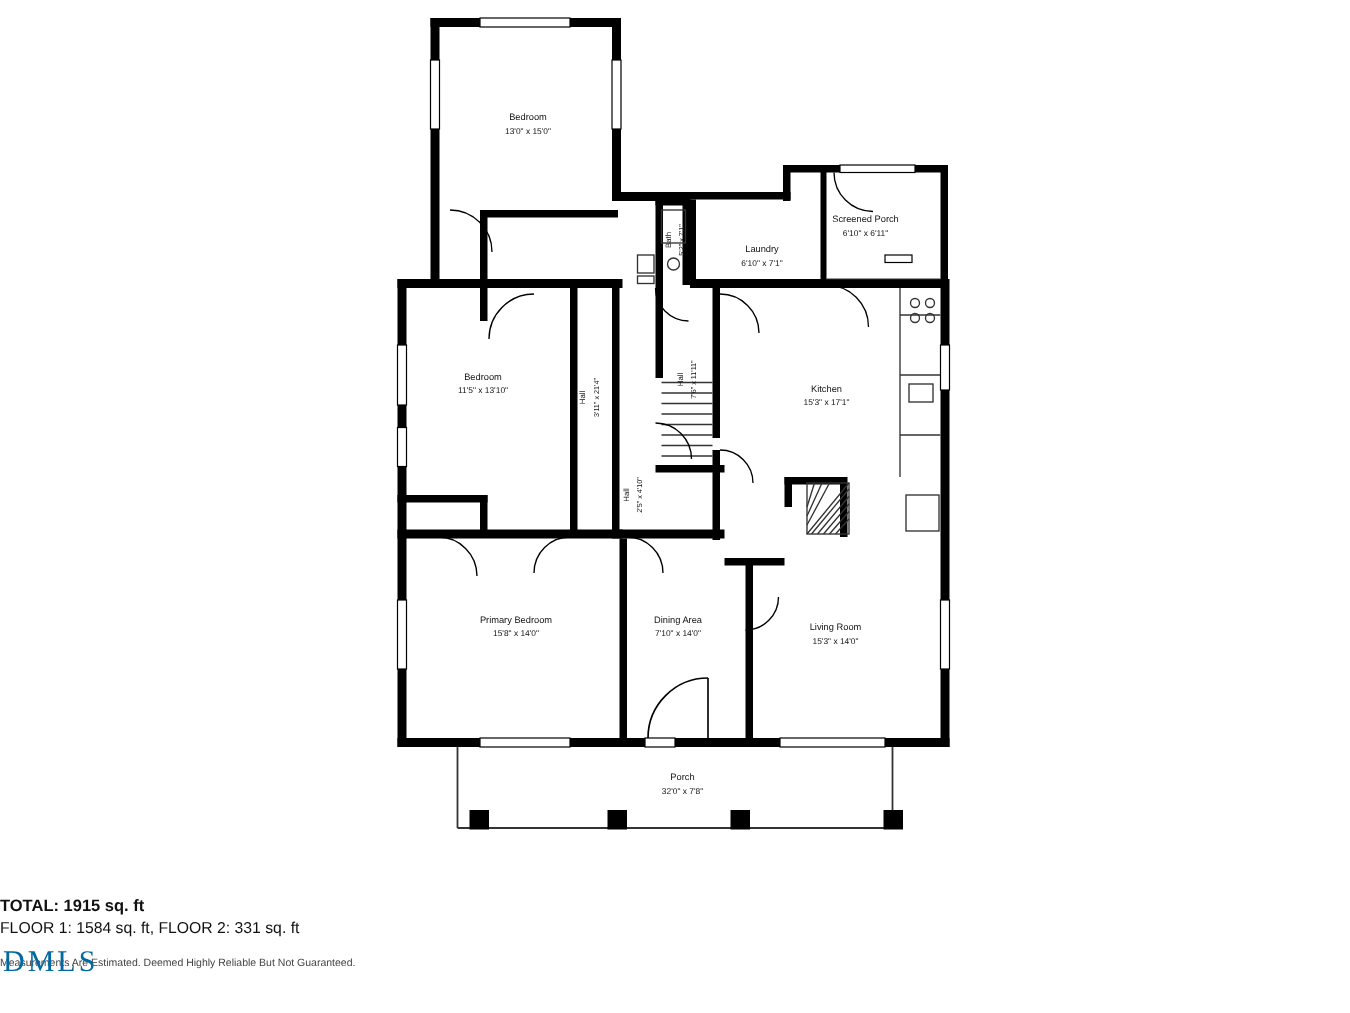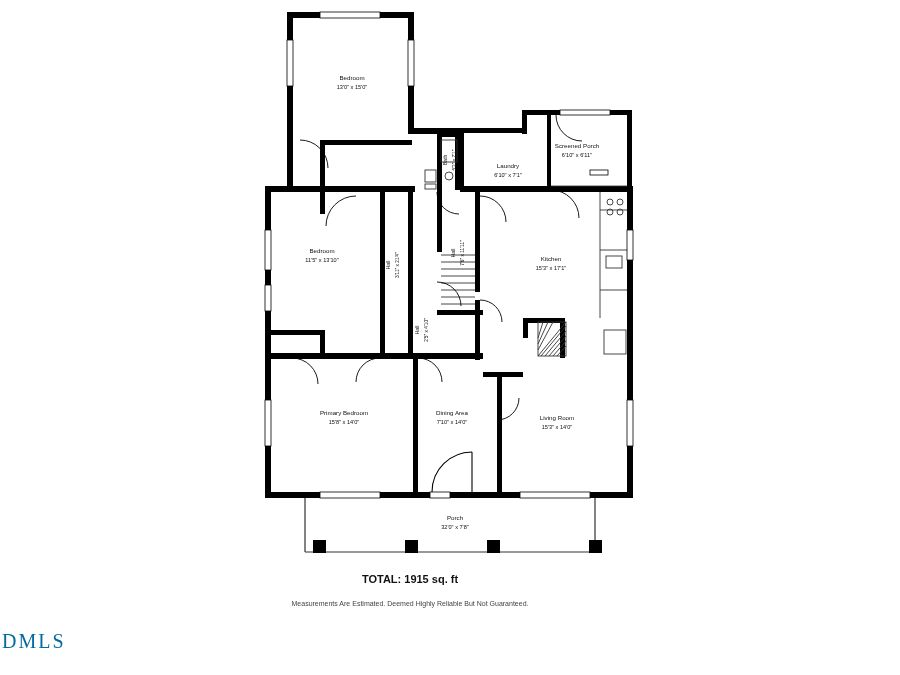--- a/index.html
+++ b/index.html
@@ -27,23 +27,23 @@
     bottom: 22px;
     font-family: "Liberation Serif", serif;
     font-size: 20px;
     letter-spacing: 2px;
     color: #0369a1;
     user-select: none;
   }
   .footer {
     position: absolute;
     left: 0;
-    top: 572px;
+    top: 597px;
     width: 820px;
-    text-align: center;
+    text-align: left;
     font-size: 10.5px;
     line-height: 14.5px;
     color: #111;
   }
   .footer .total {
     font-weight: bold;
     font-size: 11px;
   }
   .footer .disc {
     margin-top: 10px;
@@ -247,16 +247,17 @@
       </g>
       <g>
         <text x="419" y="330" text-anchor="middle" class="rm-name-sm" transform="rotate(-90 419 330)">Hall</text>
         <text x="428" y="330" text-anchor="middle" class="rm-dim-sm" transform="rotate(-90 428 330)">2'5" x 4'10"</text>
       </g>
     </g>
 </svg>
 
 <div class="footer">
   <div class="total">TOTAL: 1915 sq. ft</div>
+  <div>FLOOR 1: 1584 sq. ft, FLOOR 2: 331 sq. ft</div>
   <div class="disc">Measurements Are Estimated. Deemed Highly Reliable But Not Guaranteed.</div>
 </div>
 
 <div class="wm">DMLS</div>
 
 </body></html>

